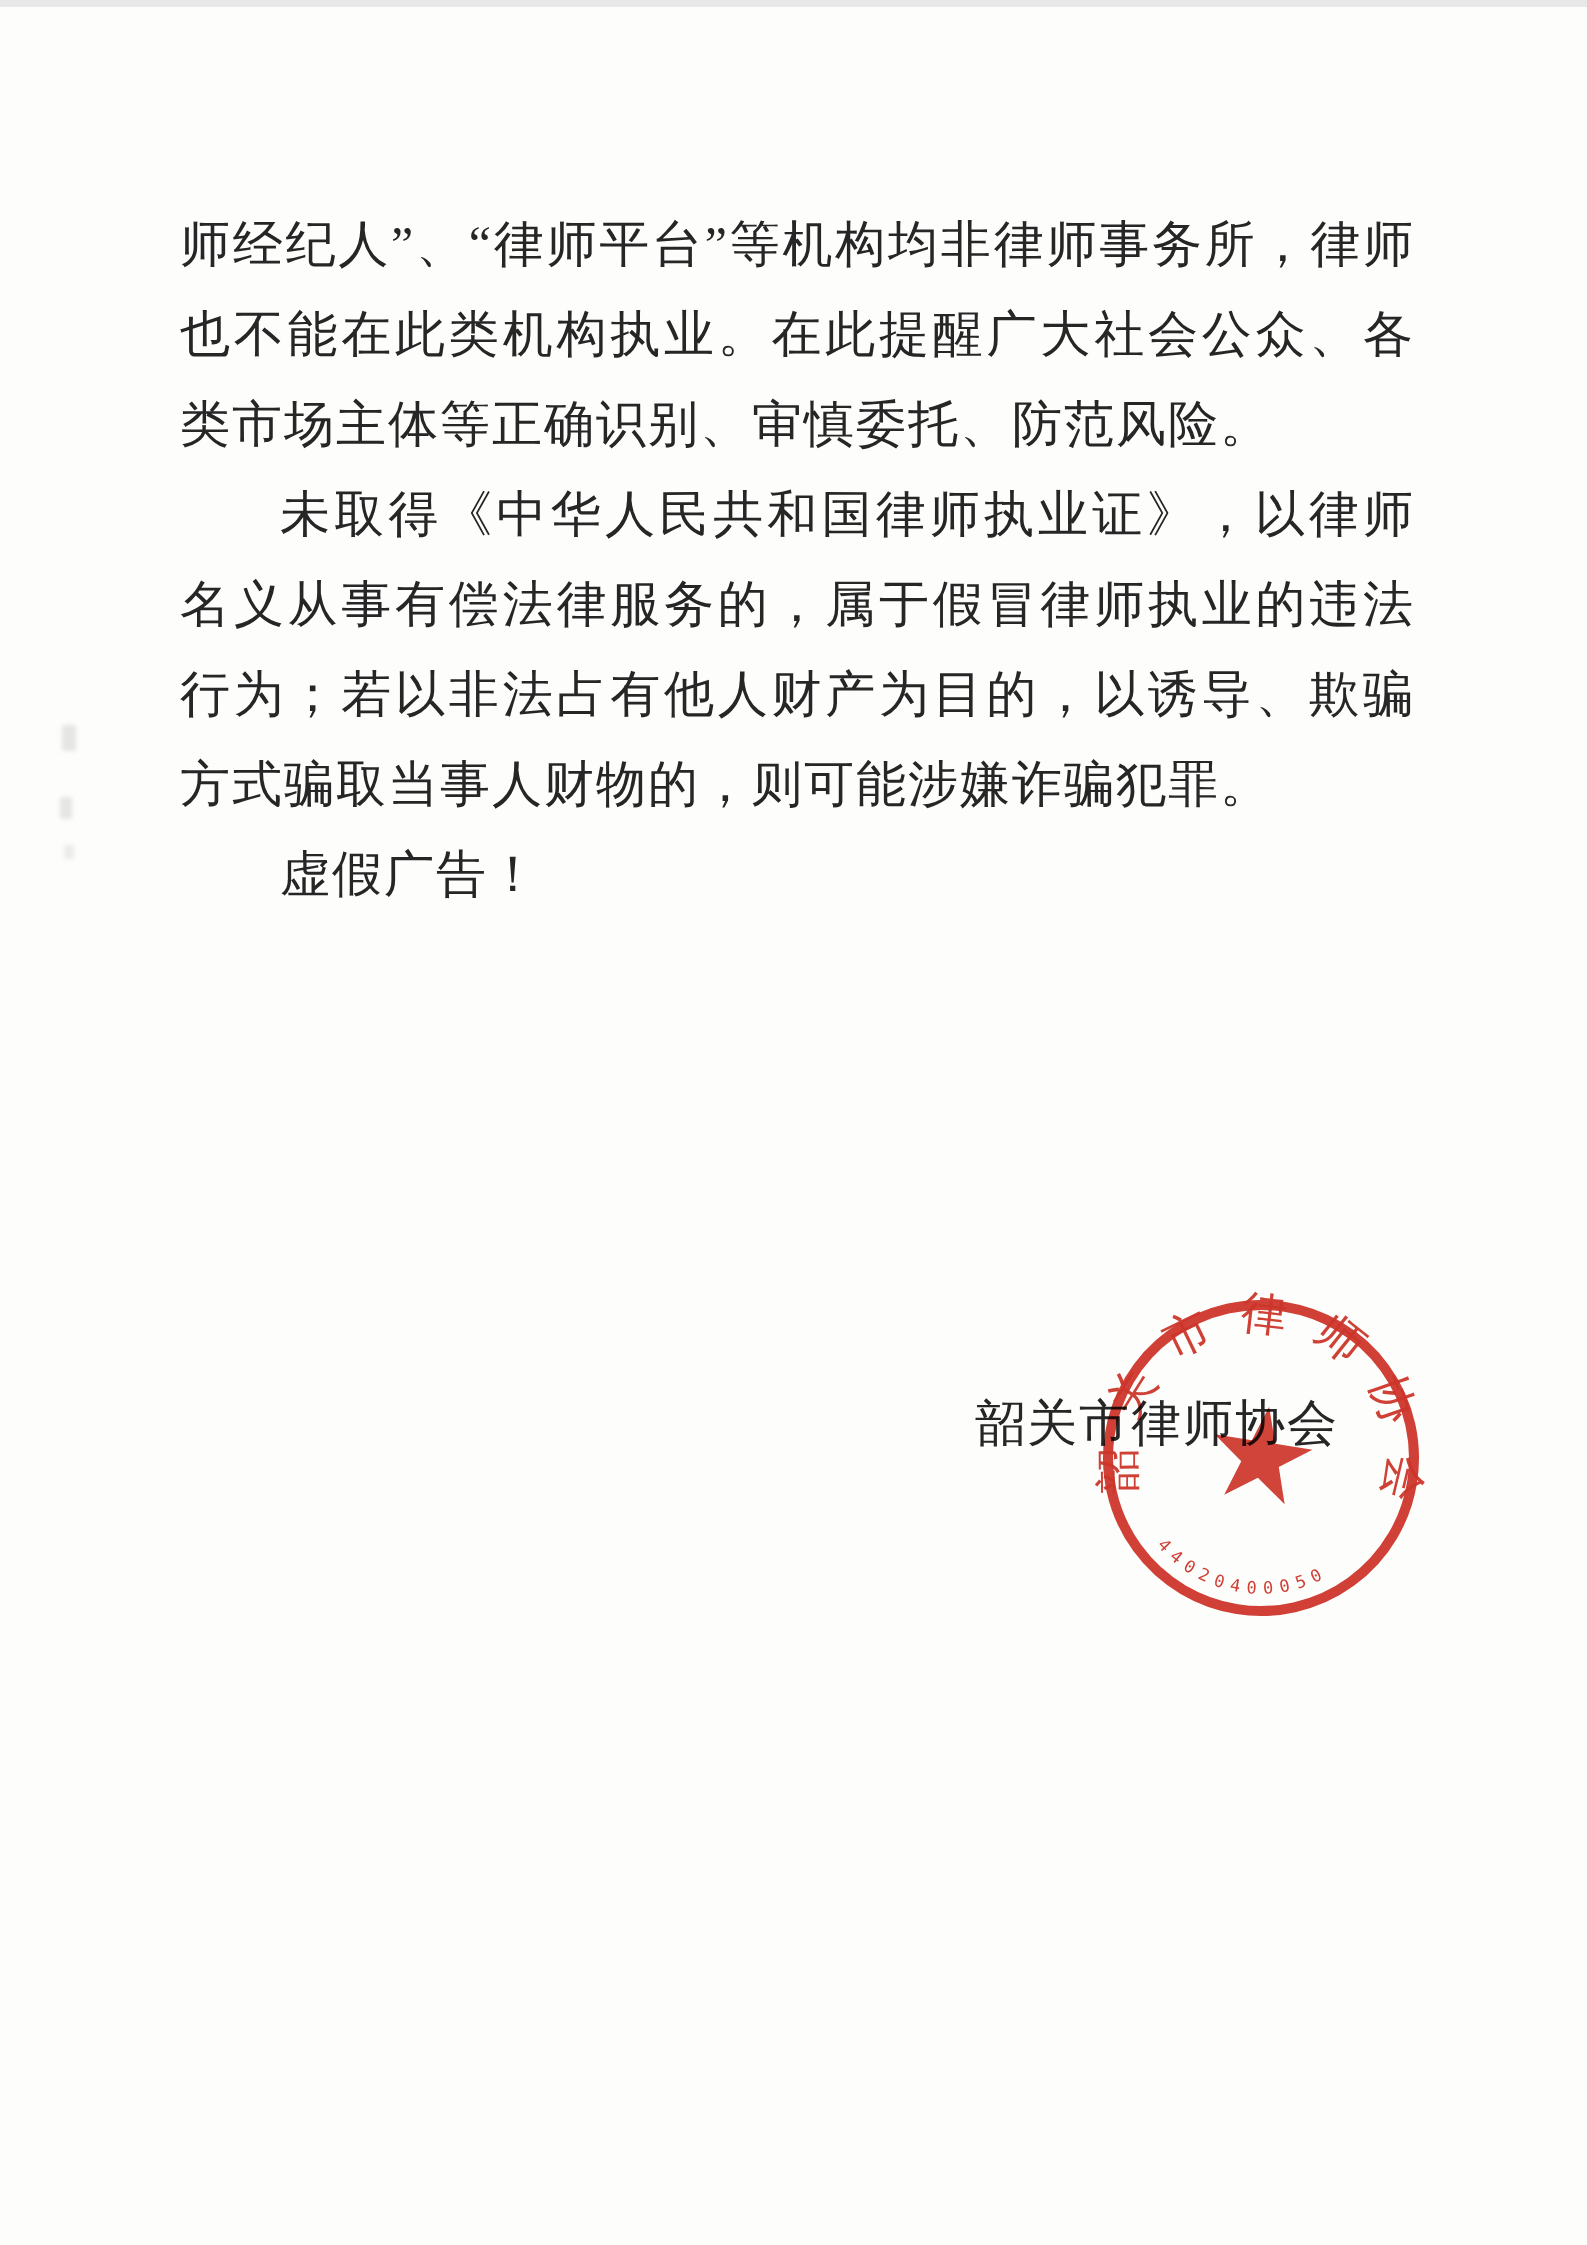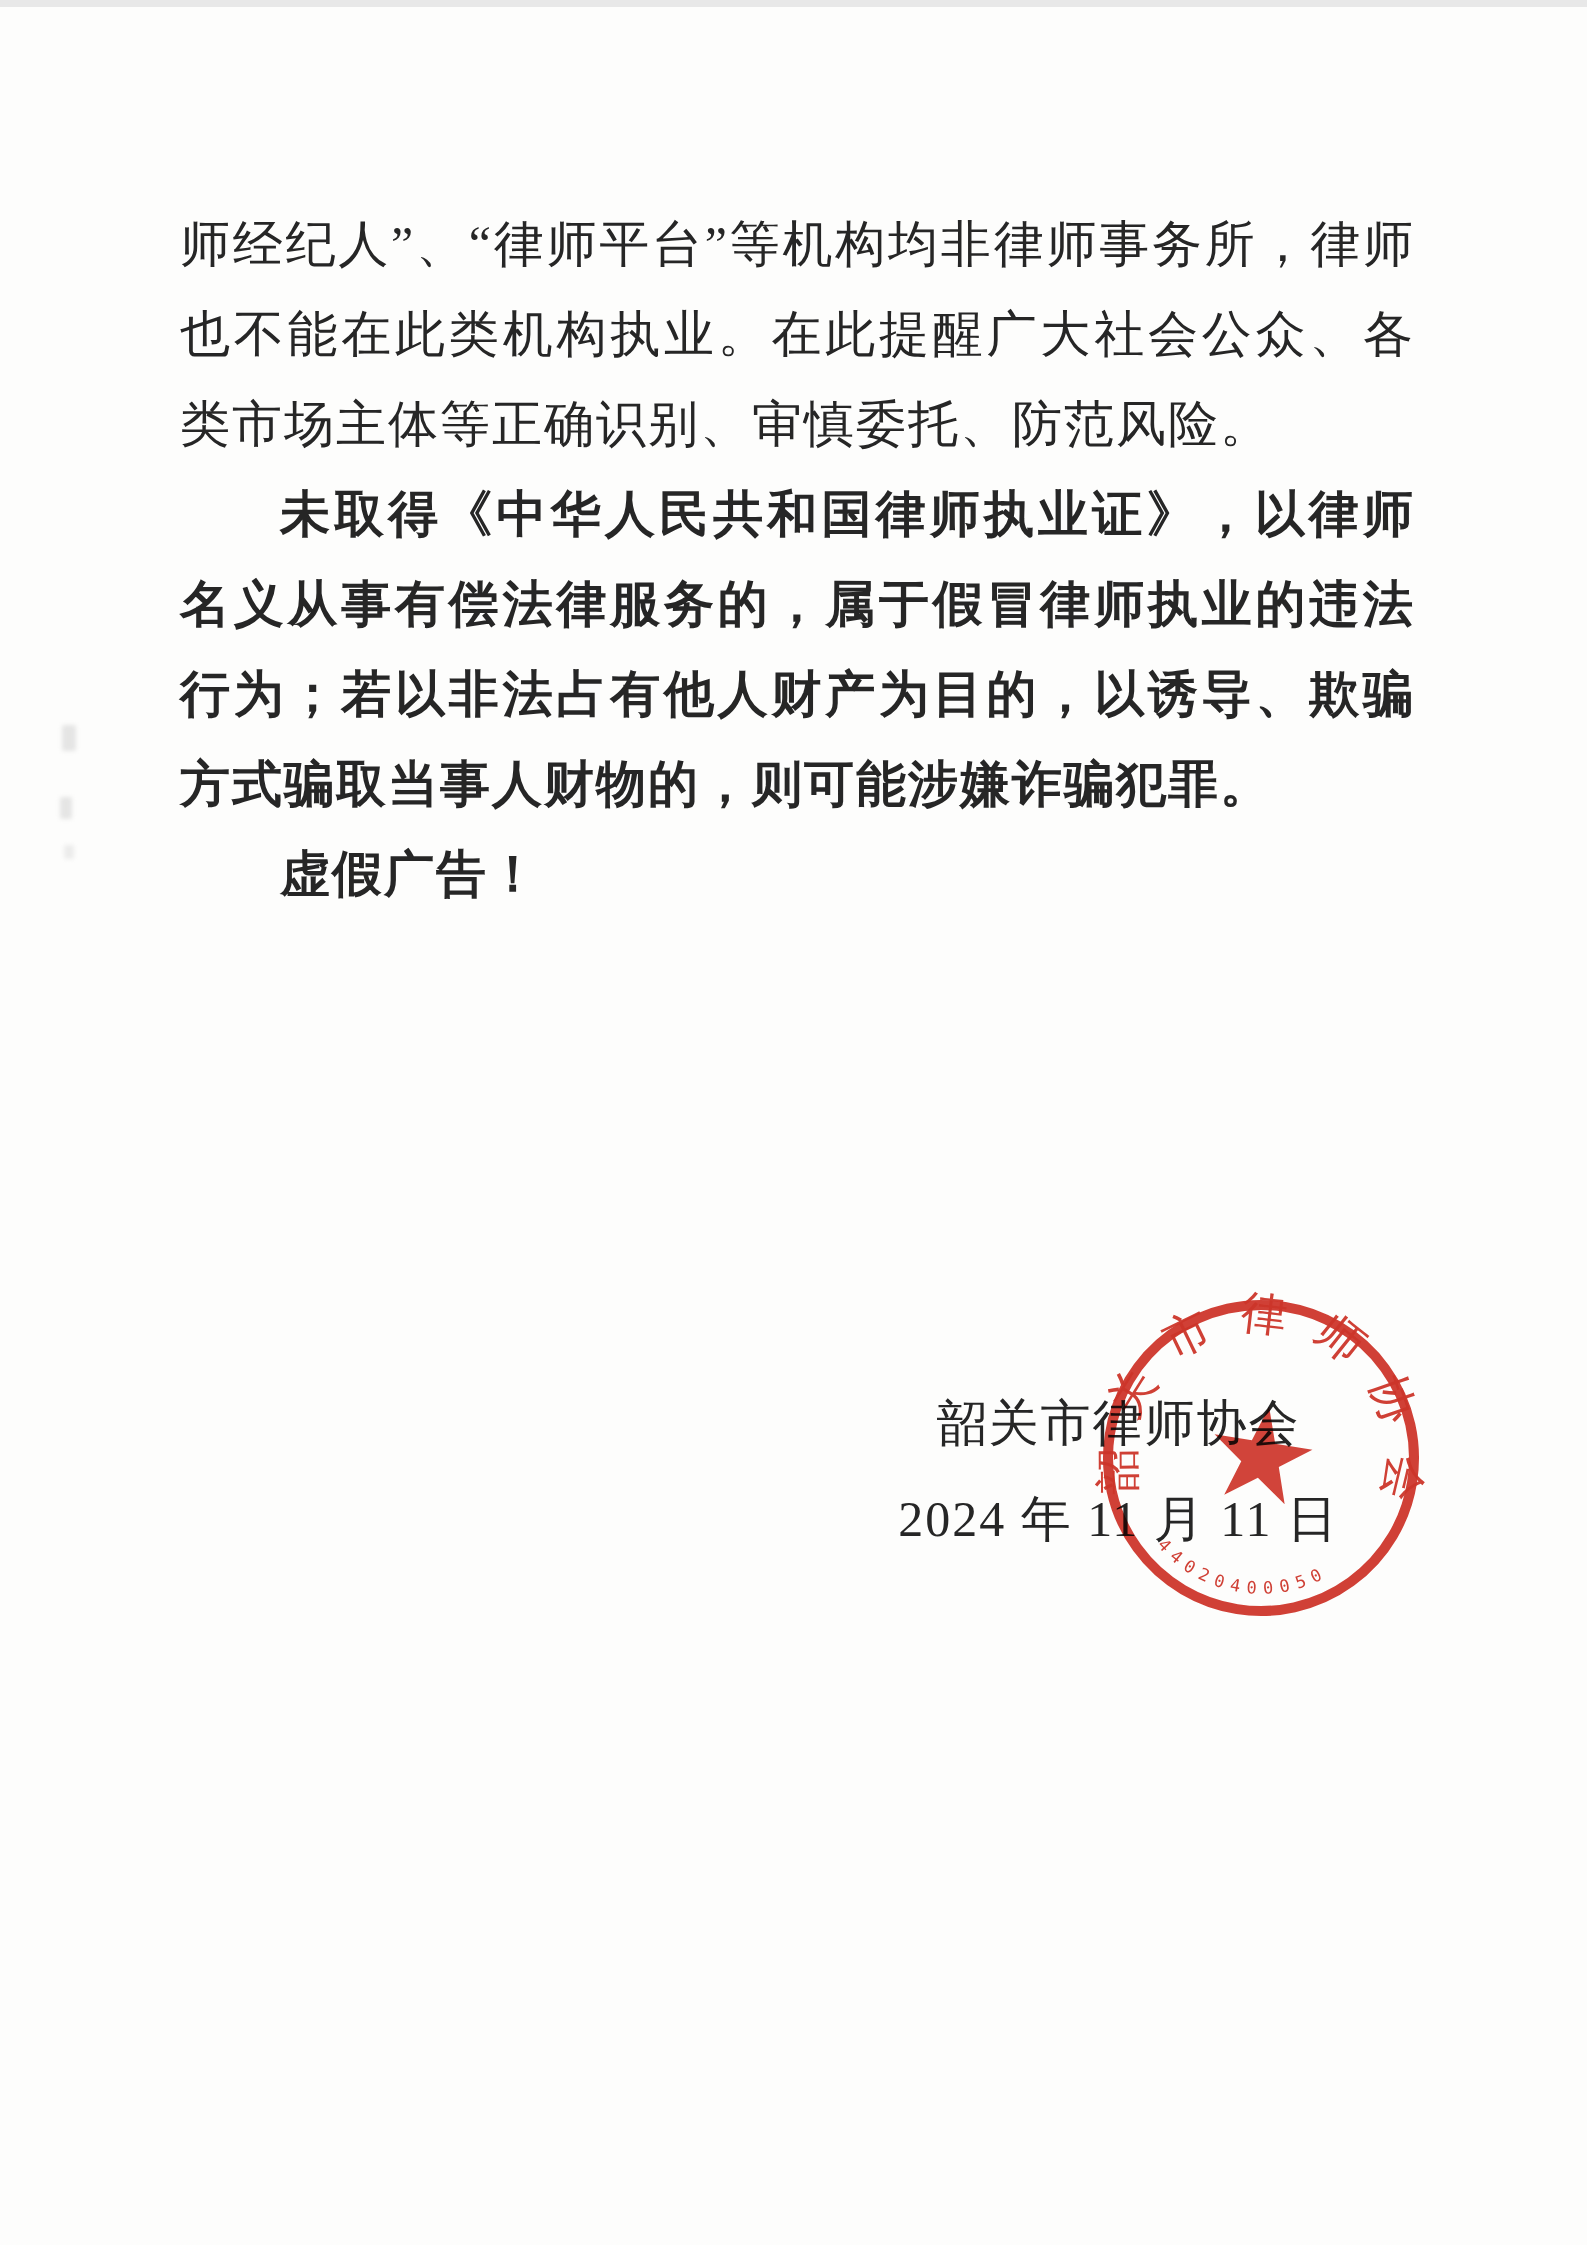--- a/index.html
+++ b/index.html
@@ -15,21 +15,21 @@
   .doc-body{
     position:absolute;
     left:180px;top:192px;
     width:1235px;
     font-size:50px;
     line-height:90px;
     text-align:justify;
     letter-spacing:2px;
   }
   .doc-body p{margin:0;padding:0;}
-  .doc-body p.indent{text-indent:2em;font-weight:bold;}
+  .doc-body p.indent{text-indent:2em;}
   .signature{
     position:absolute;
     top:1368px;
     right:248px;
     text-align:center;
     font-size:50px;
     line-height:96px;
     letter-spacing:2px;
     z-index:1;
   }
@@ -68,21 +68,20 @@
   <div class="smudge s3"></div>
 
   <div class="doc-body">
     <p>师经纪人”、“律师平台”等机构均非律师事务所，律师也不能在此类机构执业。在此提醒广大社会公众、各类市场主体等正确识别、审慎委托、防范风险。</p>
     <p class="indent">未取得《中华人民共和国律师执业证》，以律师名义从事有偿法律服务的，属于假冒律师执业的违法行为；若以非法占有他人财产为目的，以诱导、欺骗方式骗取当事人财物的，则可能涉嫌诈骗犯罪。</p>
     <p class="indent">虚假广告！</p>
   </div>
 
   <div class="signature">
     <div>韶关市律师协会</div>
-    <div>2024 年 11 月 11 日</div>
   </div>
 
   <div class="seal">
     <svg viewBox="-168 -168 336 336" xmlns="http://www.w3.org/2000/svg">
       <defs>
         <path id="arcTop" d="M -112,62 A 128,128 0 1 1 112,62" fill="none"></path>
         <path id="arcBottom" d="M -92,100 A 136,136 0 0 0 92,100" fill="none"></path>
       </defs>
       <circle cx="0" cy="0" r="153" fill="none" stroke="#cb2418" stroke-width="10" opacity="0.95"></circle>
       <path d="M0,-52 L11.8,-16.2 L49.5,-16.1 L19,6.2 L30.6,42.1 L0,20 L-30.6,42.1 L-19,6.2 L-49.5,-16.1 L-11.8,-16.2 Z" fill="#cb2418" opacity="0.93"></path>

